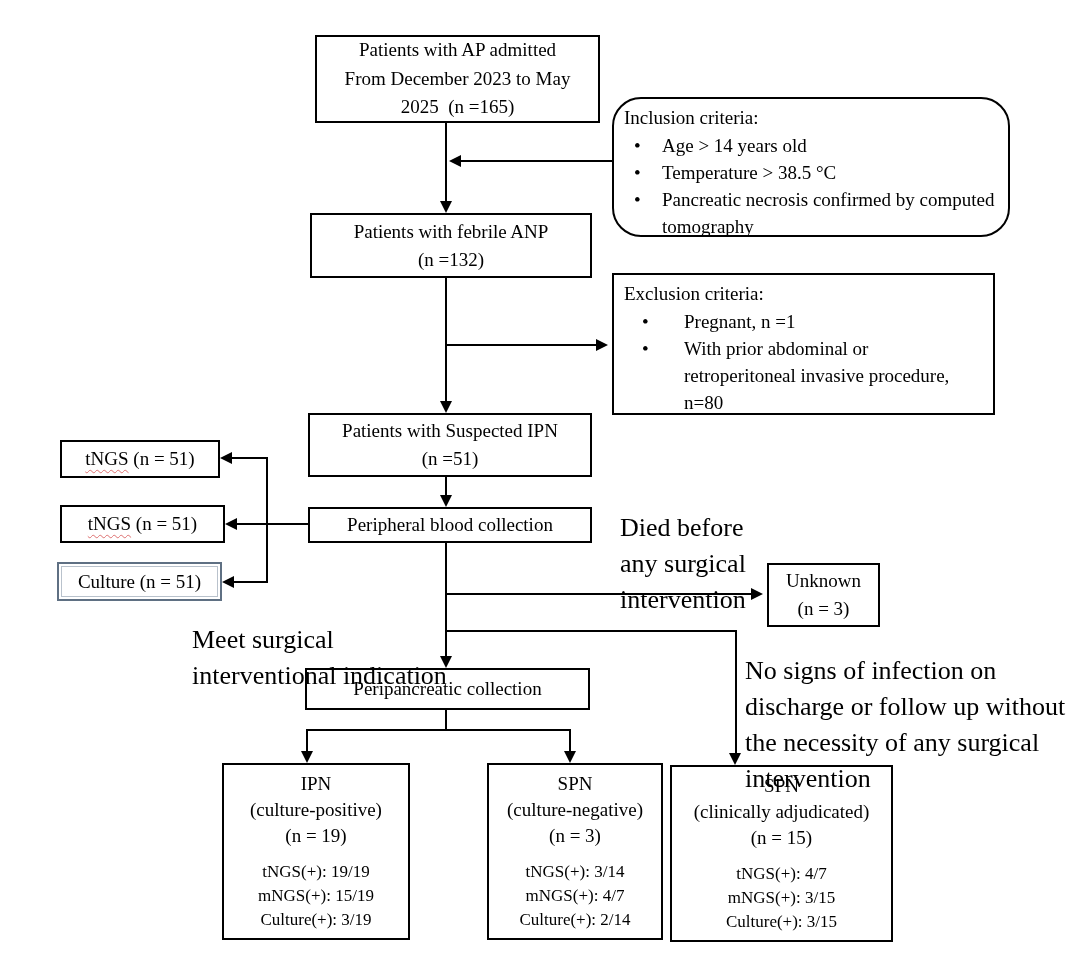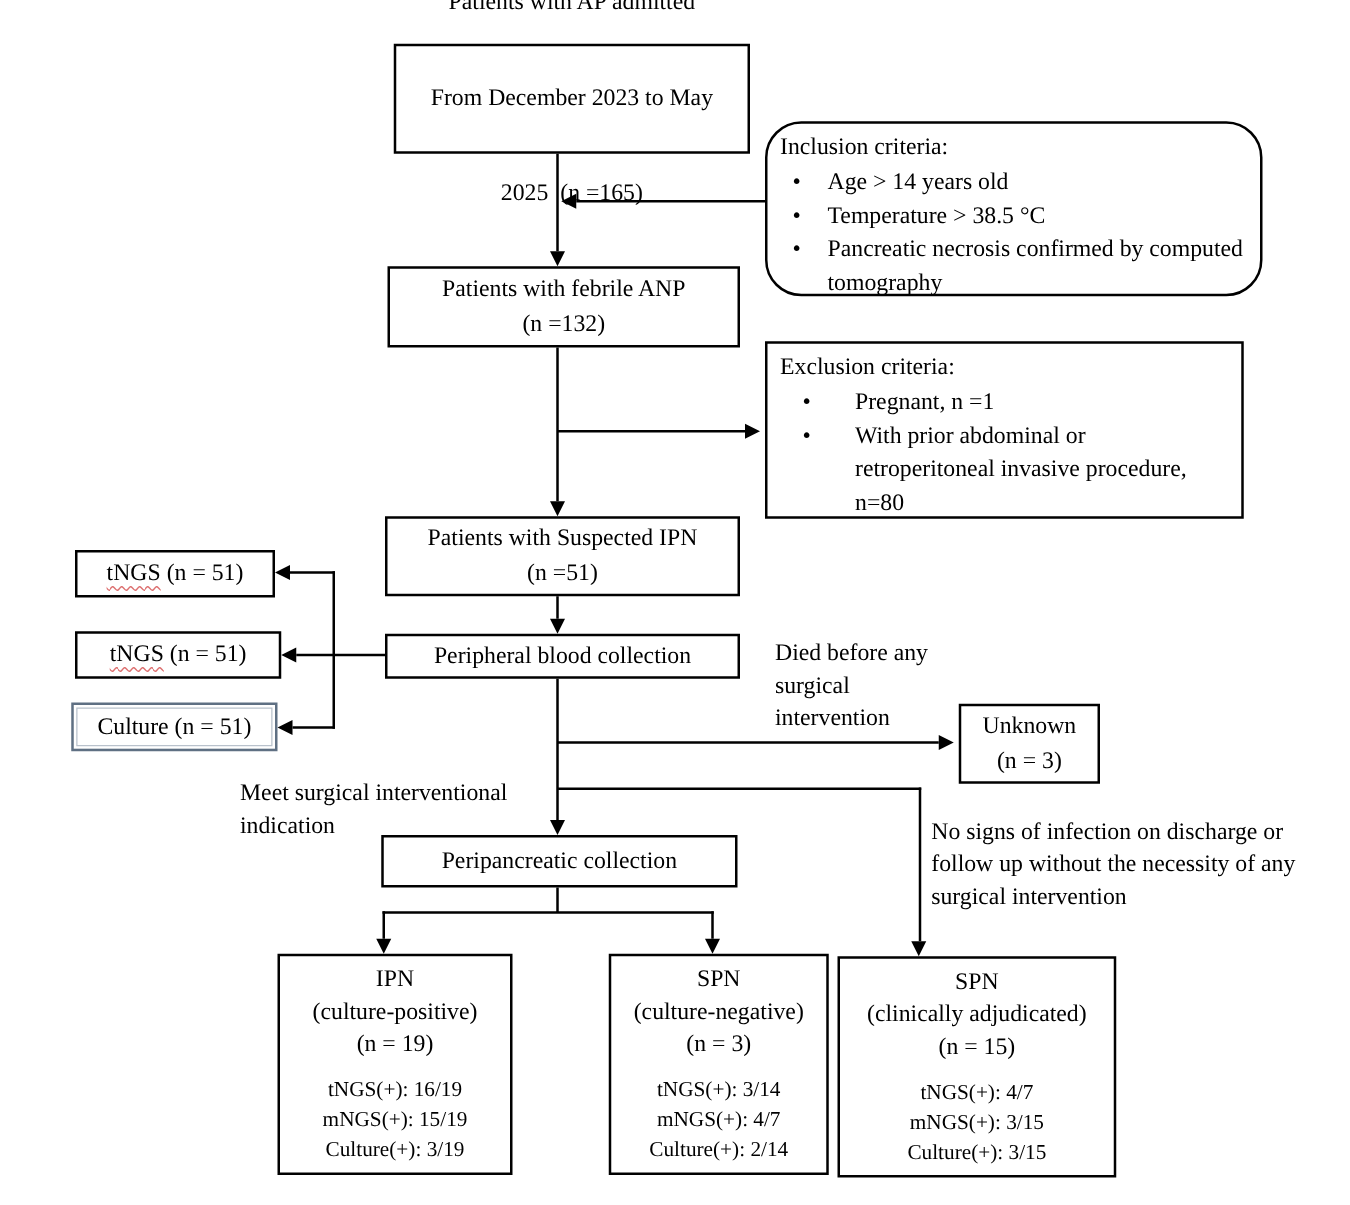--- a/index.html
+++ b/index.html
@@ -22,41 +22,41 @@
   ul.bullets.tight li::before { content:"\2022"; position:absolute; left:10px; }
   ul.bullets.wide li { padding-left:60px; }
   ul.bullets.wide li::before { content:"\2022"; position:absolute; left:18px; }
 
   .hline, .vline { position:absolute; background:#000; }
   .arrow { position:absolute; width:0; height:0; }
   .arrow.down  { border-left:6px solid transparent; border-right:6px solid transparent; border-top:12px solid #000; }
   .arrow.left  { border-top:6px solid transparent; border-bottom:6px solid transparent; border-right:12px solid #000; }
   .arrow.right { border-top:6px solid transparent; border-bottom:6px solid transparent; border-left:12px solid #000; }
 
-  .note { position:absolute; font-size:19px; line-height:1.38; }
+  .note { position:absolute; font-size:26px; line-height:1.38; }
 
   .squiggle {
     text-decoration-line: underline;
     text-decoration-style: wavy;
     text-decoration-color:#dd7070;
     text-decoration-thickness:1px;
     text-underline-offset:4px;
   }
 
   .culture-border { border:2px solid #5f7083; box-shadow: inset 0 0 0 2px #ffffff, inset 0 0 0 3px #b9c2cc; }
 
   .stats { margin-top:12px; font-size:17px; line-height:1.4; }
   .titleblock { font-size:19px; line-height:1.35; }
 </style>
 </head>
 <body>
 
 <div class="canvas">
 
-  <div class="box" style="left:315px; top:35px; width:285px; height:88px; line-height:1.5;gap:48px;">
+  <div class="box" style="left:315px; top:35px; width:285px; height:88px; line-height:1.5;">
     <div>Patients with AP admitted</div>
     <div>From December 2023 to May</div>
     <div class="pre">2025  (n =165)</div>
   </div>
 
   <div class="box align-left" style="left:612px; top:97px; width:398px; height:140px; padding:6px 10px; line-height:1.42;border-radius:29px;">
     <div>Inclusion criteria:</div>
     <ul class="bullets tight">
       <li>Age &gt; 14 years old</li>
       <li>Temperature &gt; 38.5 °C</li>
@@ -109,21 +109,21 @@
     <div>Peripancreatic collection</div>
   </div>
 
   <div class="box" style="left:222px; top:763px; width:188px; height:177px;">
     <div class="titleblock">
       <div>IPN</div>
       <div>(culture-positive)</div>
       <div>(n = 19)</div>
     </div>
     <div class="stats">
-      <div>tNGS(+): 16/19</div>
+      <div>tNGS(+): 19/19</div>
       <div>mNGS(+): 15/19</div>
       <div>Culture(+): 3/19</div>
     </div>
   </div>
 
   <div class="box" style="left:487px; top:763px; width:176px; height:177px;">
     <div class="titleblock">
       <div>SPN</div>
       <div>(culture-negative)</div>
       <div>(n = 3)</div>

